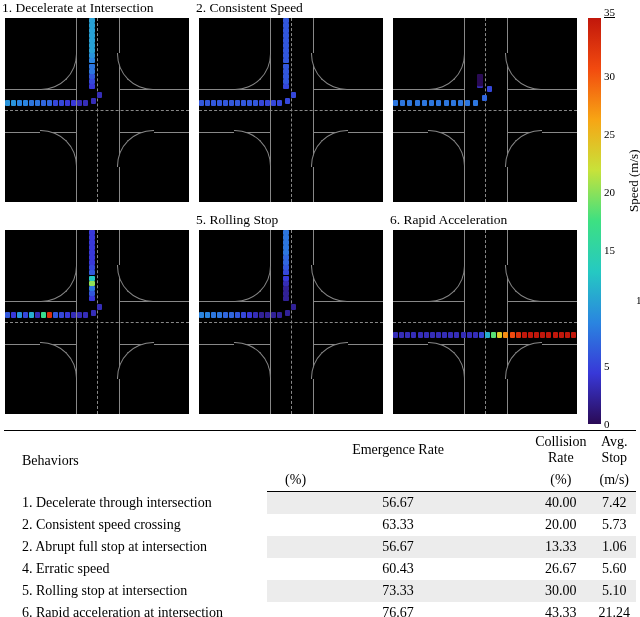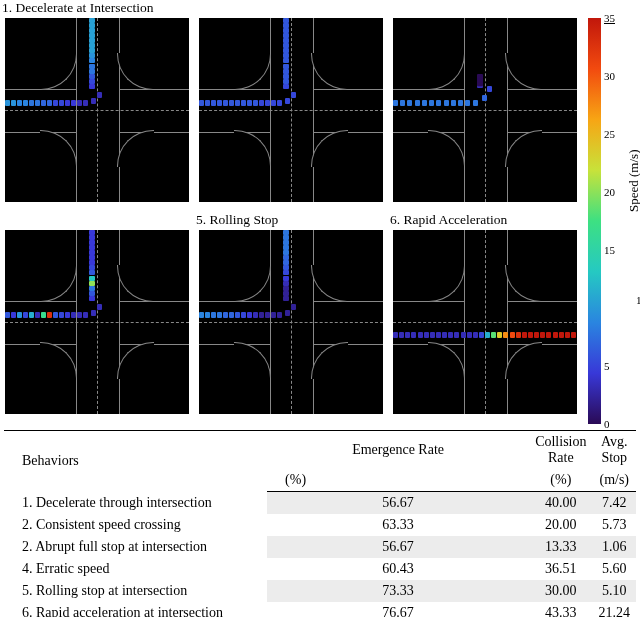--- a/index.html
+++ b/index.html
@@ -81,20 +81,21 @@
             <div class="seg" style="background: rgb(40, 160, 212); width: 6px; height: 5px; left: 84px; top: 30.3448px;"></div>
             <div class="seg" style="background: rgb(40, 160, 212); width: 6px; height: 5px; left: 84px; top: 25.2874px;"></div>
             <div class="seg" style="background: rgb(40, 160, 212); width: 6px; height: 5px; left: 84px; top: 20.2299px;"></div>
             <div class="seg" style="background: rgb(40, 160, 212); width: 6px; height: 5px; left: 84px; top: 15.1724px;"></div>
             <div class="seg" style="background: rgb(40, 160, 212); width: 6px; height: 5px; left: 84px; top: 10.1149px;"></div>
             <div class="seg" style="background: rgb(40, 160, 212); width: 6px; height: 5px; left: 84px; top: 5.05747px;"></div>
             <div class="seg" style="background: rgb(40, 160, 212); width: 6px; height: 5px; left: 84px; top: 7.32747e-15px;"></div>
           </div>
         </div>
         <div class="panel">
+          <div class="ptitle">2. Consistent Speed</div>
           <div class="plot">
             <div class="road-h"></div>
             <div class="road-v"></div>
             <div class="dash-h"></div>
             <div class="dash-v"></div>
             <div class="corner c-tl"></div>
             <div class="corner c-tr"></div>
             <div class="corner c-bl"></div>
             <div class="corner c-br"></div>
             <div class="seg" style="background: rgb(50, 87, 219); width: 5px; height: 6px; left: 0px; top: 82px;"></div>
@@ -298,21 +299,21 @@
     <div class="cbar-wrap">
       <div class="cbar"></div>
       <div class="clabel">Speed (m/s)</div>
     <span class="ctick" style="top: 418px;">0</span>
         <span class="ctick" style="top: 360px;">5</span>
         <span class="ctick" style="top: 294px; margin-left: 32px;">10</span>
         <span class="ctick" style="top: 244px;">15</span>
         <span class="ctick" style="top: 186px;">20</span>
         <span class="ctick" style="top: 128px;">25</span>
         <span class="ctick" style="top: 70px;">30</span>
-        <span class="ctick" style="top: 12px; text-decoration: underline;">35</span>
+        <span class="ctick" style="top: 6px; text-decoration: underline;">35</span>
       </div>
   </div>
 
   <table>
     <thead>
       <tr>
         <th rowspan="2">Behaviors</th>
         <th>Emergence Rate</th>
         <th>Collision Rate</th>
         <th>Avg. Stop</th>
@@ -338,21 +339,21 @@
         </tr>
         <tr class="shade">
           <td>2. Abrupt full stop at intersection</td>
           <td>56.67</td>
           <td>13.33</td>
           <td>1.06</td>
         </tr>
         <tr>
           <td>4. Erratic speed</td>
           <td>60.43</td>
-          <td>36.51</td>
+          <td>26.67</td>
           <td>5.60</td>
         </tr>
         <tr class="shade">
           <td>5. Rolling stop at intersection</td>
           <td>73.33</td>
           <td>30.00</td>
           <td>5.10</td>
         </tr>
         <tr>
           <td>6. Rapid acceleration at intersection</td>

